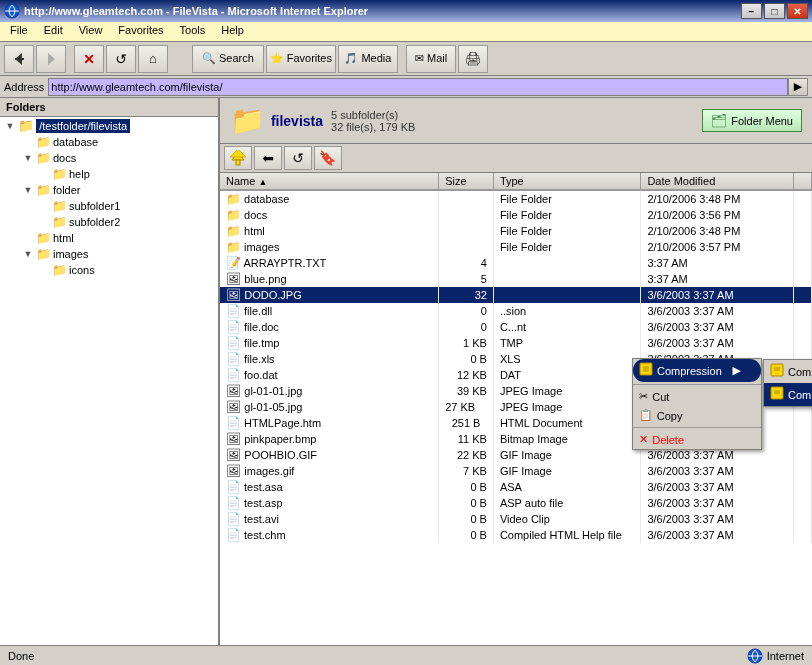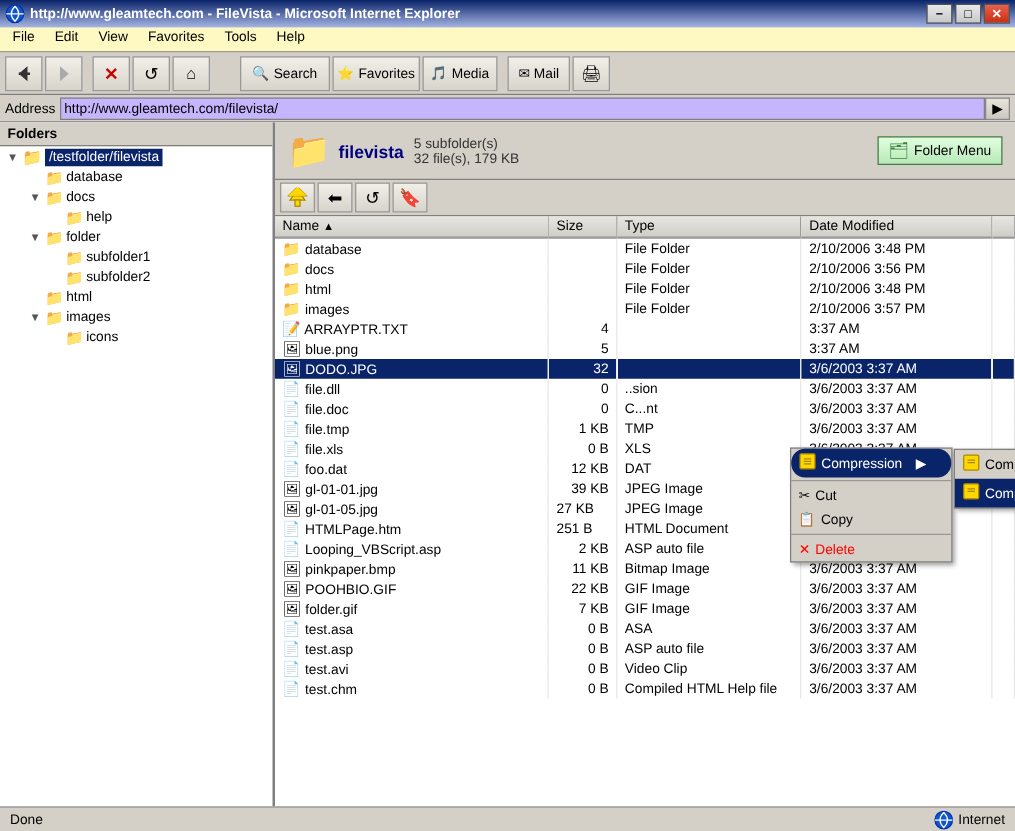--- a/index.html
+++ b/index.html
@@ -584,32 +584,22 @@
     <td class="col-size" style="text-align:left;">27 KB</td>
     <td class="col-type">JPEG Image</td>
     <td class="col-date">3/6/2003 3:37 AM</td>
     <td></td>
   </tr>
             <tr>
     <td class="col-name">
       <span style="font-size:12px;">📄</span>
       <span>HTMLPage.htm</span>
     </td>
-    <td class="col-size" style="text-align:left;">251 B</td>
+    <td class="col-size" style="text-align:center;">251 B</td>
     <td class="col-type">HTML Document</td>
-    <td class="col-date">3/6/2003 3:37 AM</td>
-    <td></td>
-  </tr>
-            <tr>
-    <td class="col-name">
-      <span style="font-size:12px;">📄</span>
-      <span>Looping_VBScript.asp</span>
-    </td>
-    <td class="col-size" style="text-align:right;">2 KB</td>
-    <td class="col-type">ASP auto file</td>
     <td class="col-date">3/6/2003 3:37 AM</td>
     <td></td>
   </tr>
             <tr>
     <td class="col-name">
       <span style="font-size:12px;">🖼</span>
       <span>pinkpaper.bmp</span>
     </td>
     <td class="col-size" style="text-align:right;">11 KB</td>
     <td class="col-type">Bitmap Image</td>
@@ -622,21 +612,21 @@
       <span>POOHBIO.GIF</span>
     </td>
     <td class="col-size" style="text-align:right;">22 KB</td>
     <td class="col-type">GIF Image</td>
     <td class="col-date">3/6/2003 3:37 AM</td>
     <td></td>
   </tr>
             <tr>
     <td class="col-name">
       <span style="font-size:12px;">🖼</span>
-      <span>folder.gif</span>
+      <span>images.gif</span>
     </td>
     <td class="col-size" style="text-align:right;">7 KB</td>
     <td class="col-type">GIF Image</td>
     <td class="col-date">3/6/2003 3:37 AM</td>
     <td></td>
   </tr>
             <tr>
     <td class="col-name">
       <span style="font-size:12px;">📄</span>
       <span>test.asa</span>

